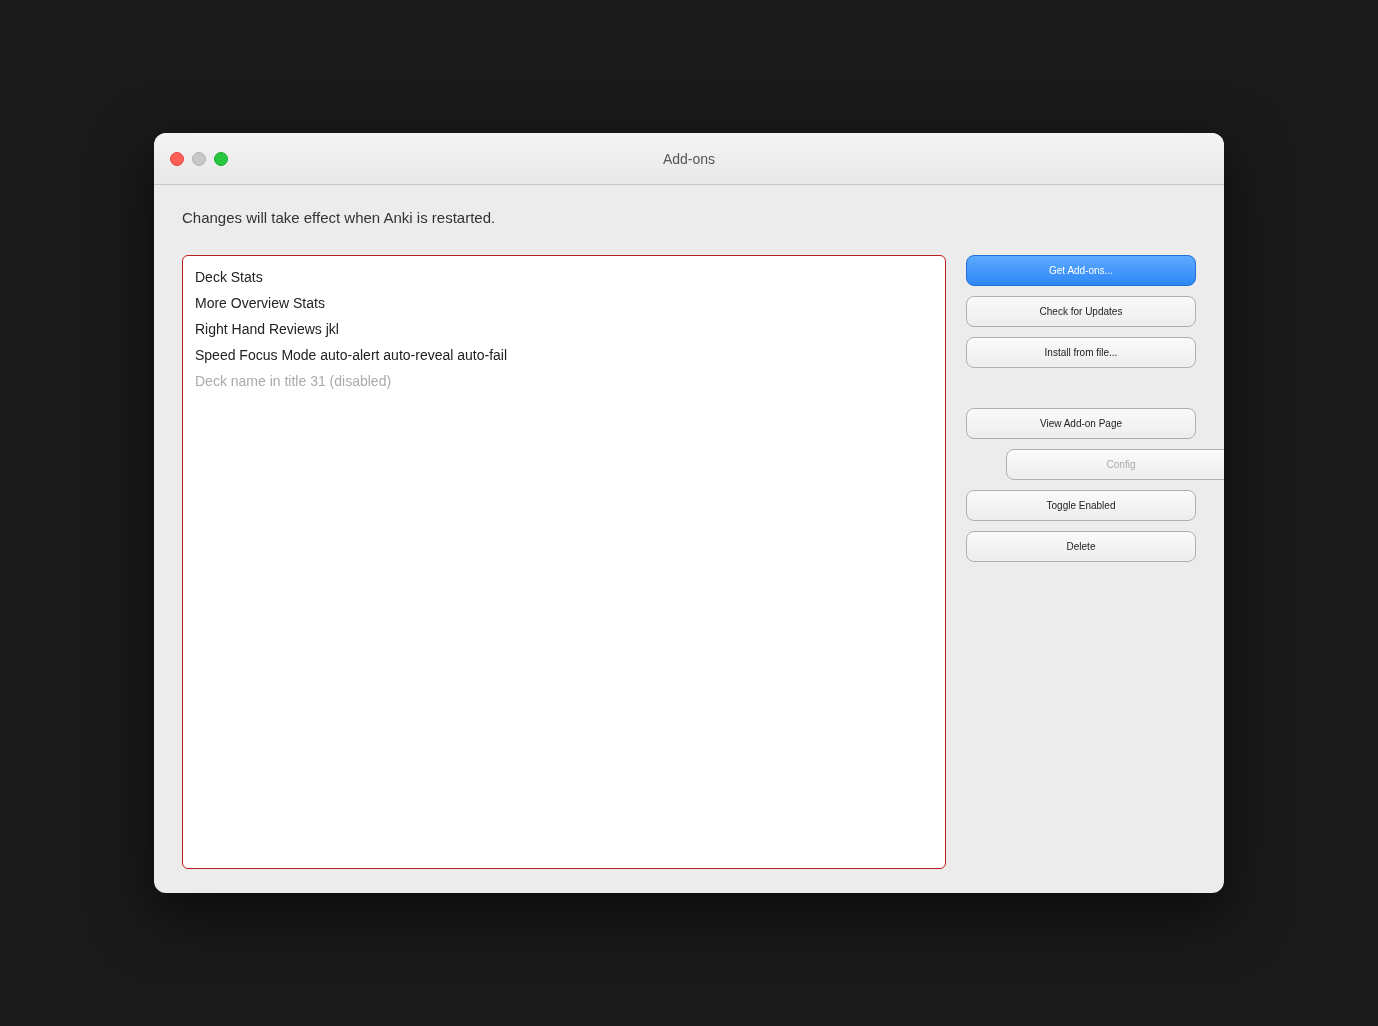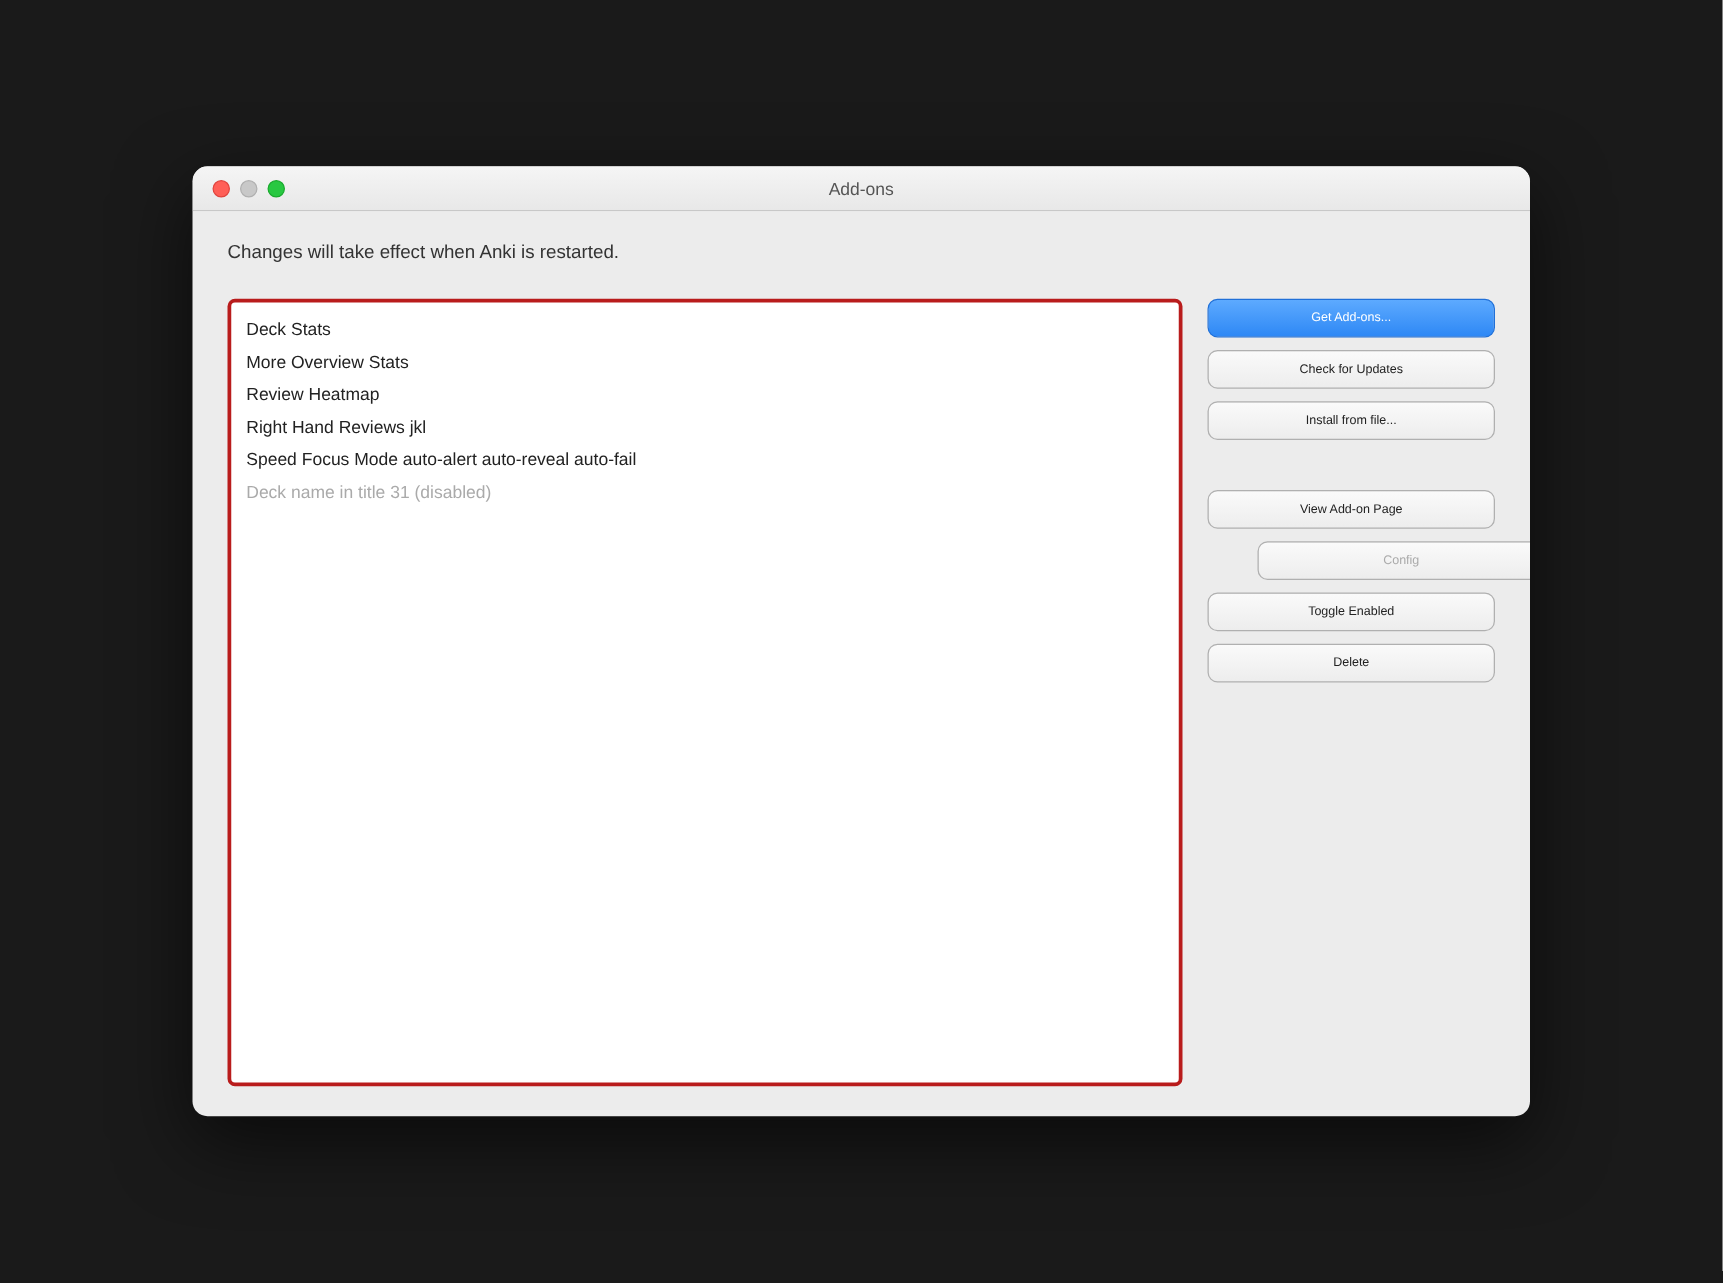--- a/index.html
+++ b/index.html
@@ -24,21 +24,21 @@
       background: #ececec;
       border-radius: 12px;
       box-shadow: 0 20px 60px rgba(0,0,0,0.6);
       display: flex;
       flex-direction: column;
       overflow: hidden;
     }
 
     .titlebar {
       background: linear-gradient(to bottom, #f5f5f5, #e8e8e8);
-      height: 36px;
+      height: 52px;
       display: flex;
       align-items: center;
       padding: 0 16px;
       border-bottom: 1px solid #c8c8c8;
       border-radius: 12px 12px 0 0;
       position: relative;
     }
 
     .traffic-lights {
       display: flex;
@@ -92,21 +92,21 @@
 
     .main-area {
       display: flex;
       gap: 20px;
       flex: 1;
     }
 
     .addon-list-container {
       flex: 1;
       background: #ffffff;
-      border: 3px solid #b91c1c;
+      border: 1px solid #b91c1c;
       border-radius: 6px;
       padding: 8px 0;
       overflow-y: auto;
     }
 
     .addon-item {
       padding: 5px 12px;
       font-size: 14px;
       color: #222;
       cursor: pointer;
@@ -167,21 +167,20 @@
   </div>
 
   <div class="content">
     <div class="notice-text">Changes will take effect when Anki is restarted.</div>
 
     <div class="main-area">
       <div class="addon-list-container">
 
       <div class="addon-item">Deck Stats</div>
           <div class="addon-item">More Overview Stats</div>
-          <div class="addon-item">Review Heatmap</div>
           <div class="addon-item">Right Hand Reviews jkl</div>
           <div class="addon-item">Speed Focus Mode auto-alert auto-reveal auto-fail</div>
           <div class="addon-item disabled">Deck name in title 31 (disabled)</div>
         </div>
 
       <div class="buttons-panel">
         <button class="btn primary">Get Add-ons...</button>
         <button class="btn">Check for Updates</button>
         <button class="btn">Install from file...</button>
         <div class="spacer"></div>

